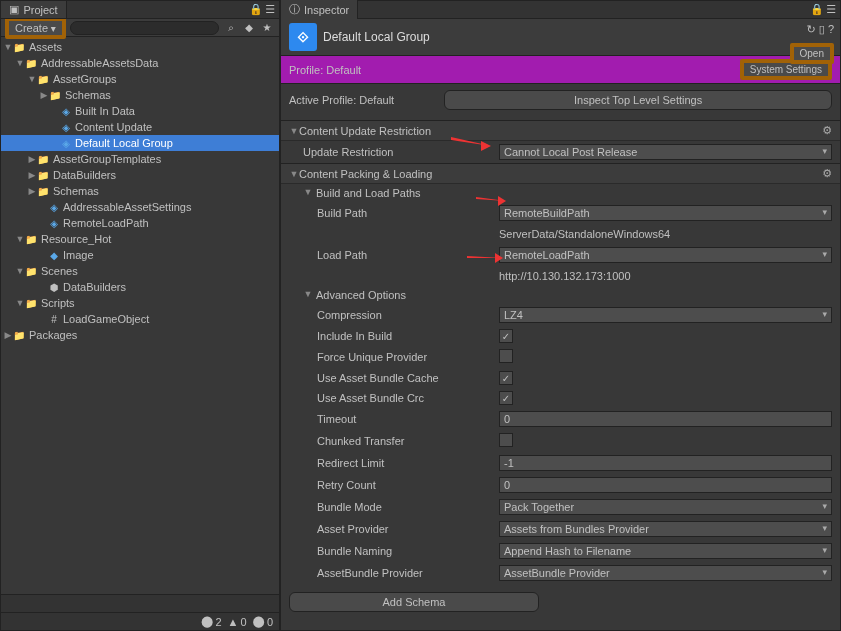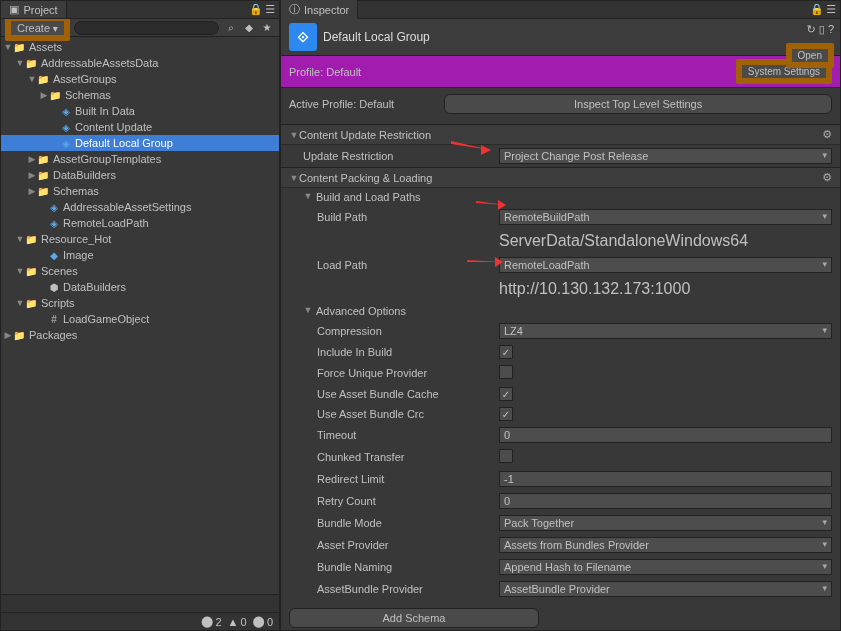--- a/index.html
+++ b/index.html
@@ -5,21 +5,21 @@
   * { box-sizing: border-box; margin: 0; padding: 0; font-family: Arial, sans-serif; font-size: 11px; }
   body { background: #383838; color: #c0c0c0; width: 841px; height: 631px; display: flex; overflow: hidden; }
   .panel { background: #383838; display: flex; flex-direction: column; border: 1px solid #222; }
   .left { width: 280px; }
   .right { flex: 1; }
   .tab-header { background: #333; display: flex; align-items: center; height: 18px; border-bottom: 1px solid #222; position: relative; }
   .tab { background: #3c3c3c; padding: 2px 8px; border-right: 1px solid #222; display: flex; align-items: center; gap: 4px; }
   .tab-icons { margin-left: auto; display: flex; gap: 2px; padding-right: 4px; }
   .tab-icons span { cursor: pointer; }
   .toolbar { background: #3c3c3c; display: flex; align-items: center; height: 18px; border-bottom: 1px solid #222; padding: 0 4px; gap: 4px; }
-  .btn-small { background: #4a4a4a; border: 6px solid #a16207; padding: 1px 6px; border-radius: 2px; font-size: 10px; cursor: pointer; color: #c0c0c0; }
+  .btn-small { background: #4a4a4a; border: 4px solid #a16207; padding: 1px 6px; border-radius: 2px; font-size: 10px; cursor: pointer; color: #c0c0c0; }
   .search { flex: 1; background: #2c2c2c; border: 1px solid #222; border-radius: 8px; height: 14px; padding: 0 4px; display: flex; align-items: center; }
   .tool-icons { display: flex; gap: 2px; }
   .tool-icons span { width: 16px; text-align: center; cursor: pointer; font-size: 10px; }
   .tree { flex: 1; overflow: auto; padding-top: 2px; }
   .tree-row { display: flex; align-items: center; height: 16px; padding-right: 4px; cursor: pointer; }
   .tree-row.selected { background: #3e7ed6; color: #fff; }
   .foldout { width: 10px; text-align: center; font-size: 9px; color: #888; }
   .icon-folder, .icon-file, .icon-cube, .icon-scene, .icon-script { width: 14px; height: 14px; display: inline-flex; align-items: center; justify-content: center; font-size: 10px; }
   .icon-folder { color: #c0c0c0; }
   .icon-cube { color: #5aa8e8; }
@@ -37,21 +37,21 @@
   .open-btn { position: absolute; right: 6px; top: 24px; }
   .profile-row { background: #a21caf; padding: 3px 8px; display: flex; align-items: center; border-bottom: 1px solid #222; }
   .sys-btn { margin-left: auto; }
   .section-row { display: flex; align-items: center; padding: 3px 8px; }
   .section-row.header { background: #3c3c3c; border-top: 1px solid #222; border-bottom: 1px solid #2a2a2a; cursor: pointer; }
   .row-label { width: 210px; display:flex;align-items:flex-start;gap:3px; }
   .row-field { flex: 1; }
   .dropdown, .textfield { width: 100%; background: #4d4d4d; border: 1px solid #222; color: #c0c0c0; padding: 1px 4px; font-size: 11px; position: relative; }
   .dropdown::after { content: "▾"; position: absolute; right: 4px; font-size: 9px; color: #aaa; }
   .checkbox { width: 14px; height: 14px; background: #4d4d4d; border: 1px solid #222; display: inline-flex; align-items: center; justify-content: center; font-size: 10px; color: #c0c0c0; cursor: pointer; }
-  .static-text { color: #c0c0c0; padding: 1px 0; font-size: 16px; }
+  .static-text { color: #c0c0c0; padding: 1px 0; font-size: 11px; }
   .wide-btn { background: #4a4a4a; border: 1px solid #222; padding: 3px 20px; border-radius: 6px; cursor: pointer; color: #c0c0c0; }
   .center-row { display:flex; padding: 8px; }
   .insp-body { flex:1; overflow: auto; }
   .gear-icon { color: #aaa; cursor: pointer; }
   .arrow-red { position: absolute; pointer-events: none; }
   .arrow-red svg { display:block; }
   .active-profile-row { display:flex; align-items:center; padding: 6px 8px 10px 8px; gap: 10px; justify-content: flex-end; }
   .active-profile-row .wide-btn { flex:1; text-align:center; margin-left: 40px; }
   .indent-1 { padding-left: 14px; }
   .indent-2 { padding-left: 28px; }
@@ -233,21 +233,21 @@
     <div class="section-row header">
       <span class="foldout">▼</span>
         <span>Content Update Restriction</span>
       <span style="margin-left:auto" class="gear-icon">⚙</span>
     </div>
     <div class="section-row">
       <div class="row-label indent-1">
           <span>Update Restriction</span>
         </div>
       <div class="row-field">
-          <div class="dropdown">Project Change Post Release</div>
+          <div class="dropdown">Cannot Local Post Release</div>
         </div>
     </div>
 
     <div class="section-row header">
       <span class="foldout">▼</span>
         <span>Content Packing &amp; Loading</span>
       <span style="margin-left:auto" class="gear-icon">⚙</span>
     </div>
     <div class="section-row">
       <div class="row-label indent-1">

